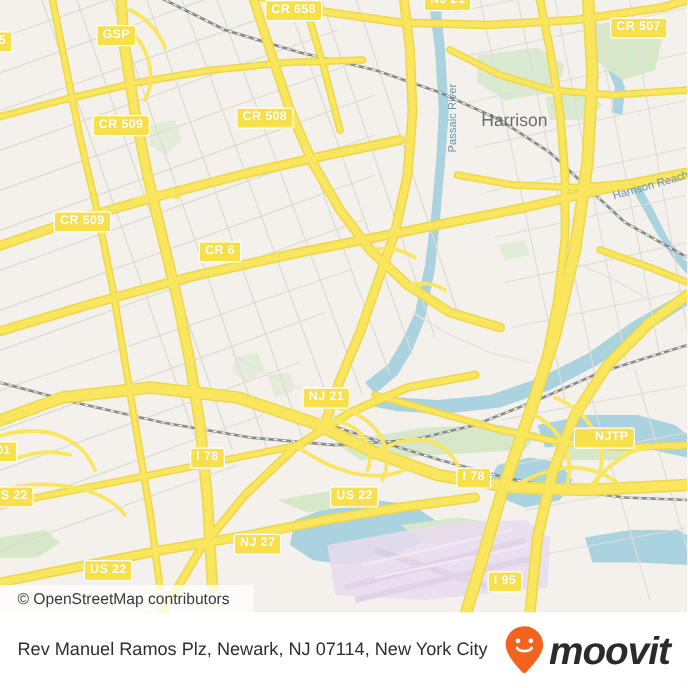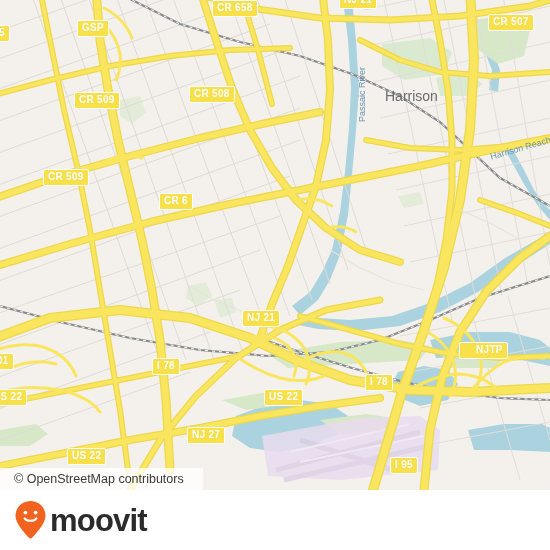--- a/index.html
+++ b/index.html
@@ -156,20 +156,21 @@
     font-family: "Liberation Sans", sans-serif;
     font-size: 14.5px;
     line-height: 19px;
     max-width: 400px;
   }
   #brand {
     display: flex;
     align-items: center;
     gap: 3px;
     flex: none;
+    font-style: italic;
   }
   #brand-name {
     color: #2b2b2b;
     font-family: "Liberation Sans", sans-serif;
     font-size: 31px;
     font-weight: bold;
     letter-spacing: -0.8px;
     line-height: 31px;
   }
 </style>
@@ -411,20 +412,21 @@
     <div class="shield" style="left:-12px; top:389px;">US 22</div>
     <div class="shield" style="left:159px; top:427px;margin-left:28px;">NJ 27</div>
     <div class="shield" style="left:67px;  top:448px;">US 22</div>
     <div class="shield" style="left:390px; top:457px;">I 95</div>
 
     <div id="attribution">© OpenStreetMap contributors</div>
   </div>
 
 
   <div id="footer">
+    <div id="footer-address">Rev Manuel Ramos Plz, Newark, NJ 07114, New York City</div>
     <div id="brand">
       <svg width="33" height="40" viewBox="0 0 33 40">
         <path d="M16.5 1 C8.2 1 1.5 7.6 1.5 15.8 C1.5 23.5 10.3 32.6 14.9 37.8 C15.8 38.8 17.2 38.8 18.1 37.8 C22.7 32.6 31.5 23.5 31.5 15.8 C31.5 7.6 24.8 1 16.5 1 Z" fill="#f2631f"></path>
         <circle cx="11.4" cy="12.6" r="1.9" fill="#ffffff"></circle>
         <circle cx="21.6" cy="12.6" r="1.9" fill="#ffffff"></circle>
         <path d="M10.6 18.4 C12.6 21.6 20.4 21.6 22.4 18.4" fill="none" stroke="#ffffff" stroke-width="2.1" stroke-linecap="round"></path>
       </svg>
       <span id="brand-name">moovit</span>
     </div>
   </div>

